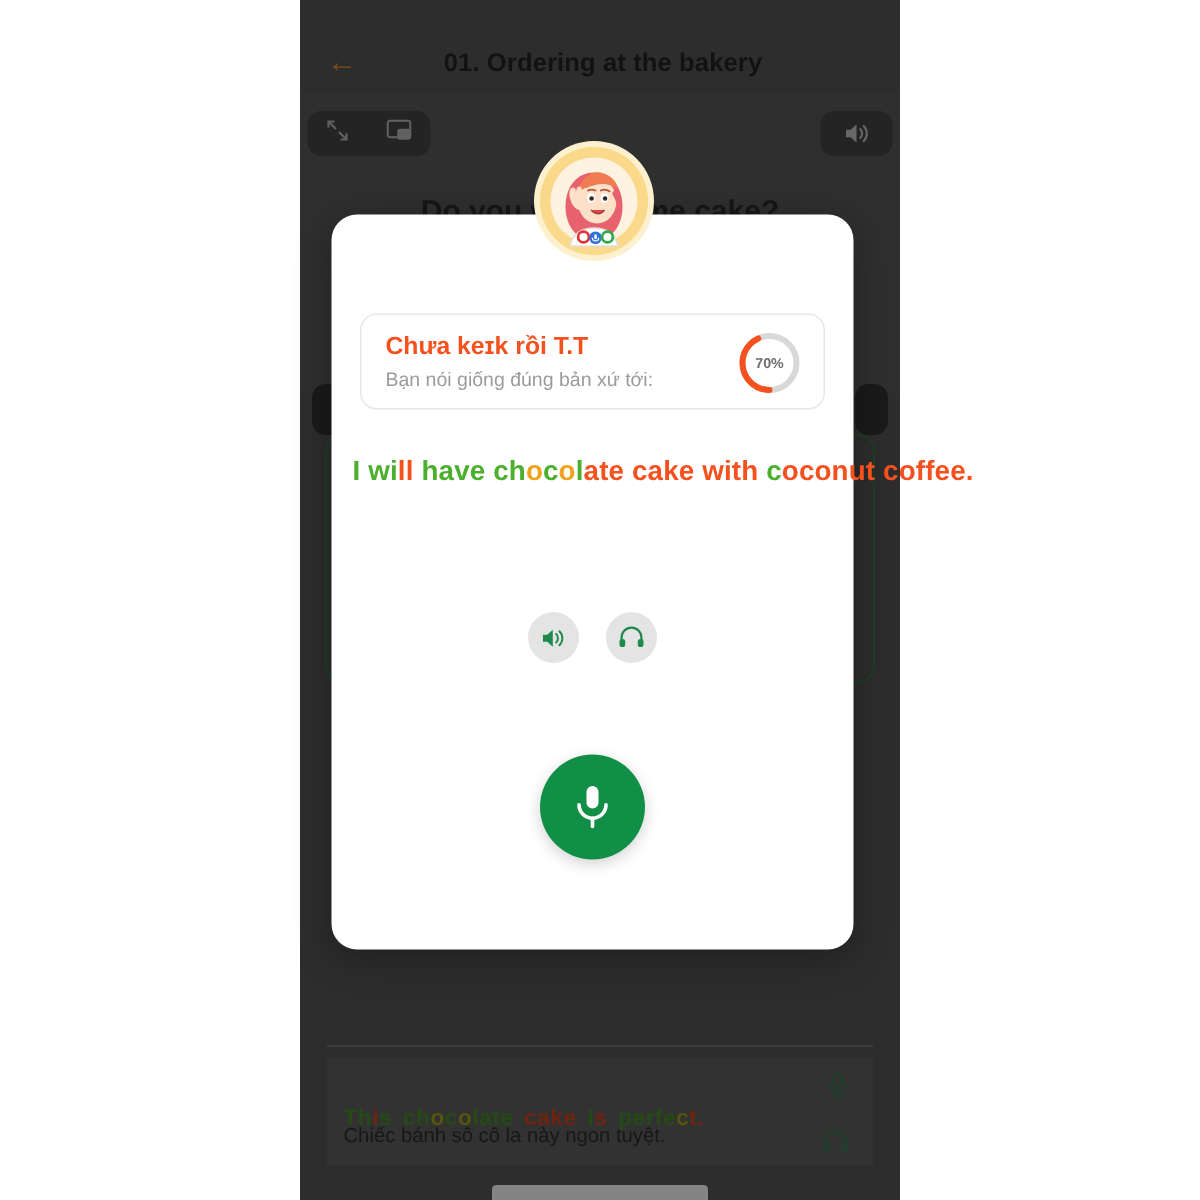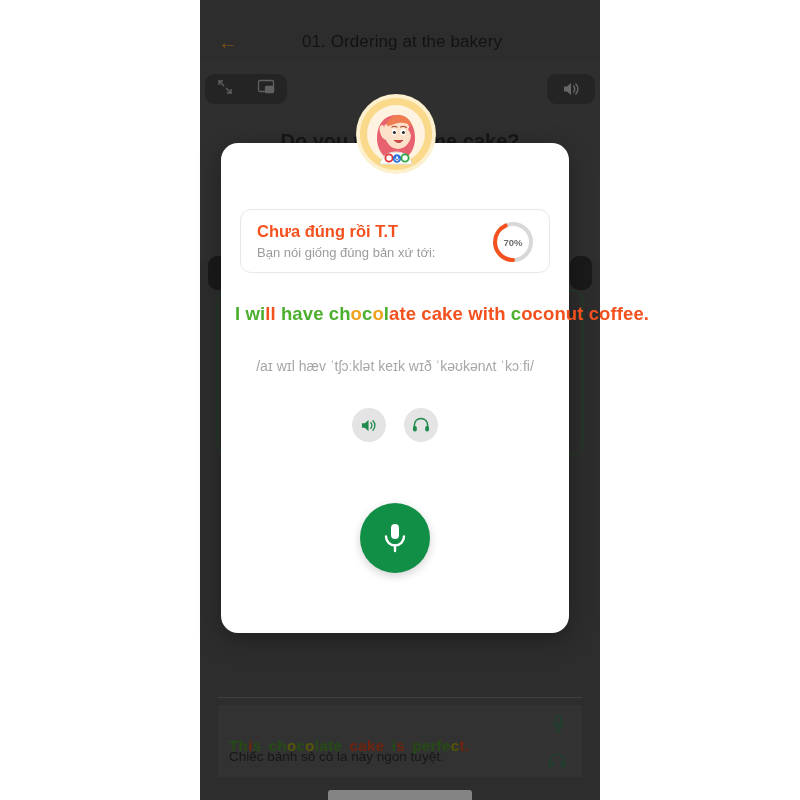--- a/index.html
+++ b/index.html
@@ -36,20 +36,21 @@
   .back-arrow {
     width: 40px; text-align: center;
     color: #c87d20; font-size: 20px; line-height: 1;
     margin-left: 8px;
   }
   .lesson-title {
     flex: 1; text-align: center;
     color: #1d1d1d; font-size: 17px;
     letter-spacing: .1px;
     margin-right: 44px;
+    font-weight: bold;
   }
 
   
   .video-area {
     position: absolute;
     left: 0; top: 62px;
     width: 400px; height: 200px;
     background: #4d4d4d;
   }
   .vid-pill {
@@ -300,33 +301,32 @@
     </div>
 
     <div class="bottom-bar"></div>
   </div>
 
   <div id="scrim"></div>
 
   <div id="modal">
 
     <div class="result-card">
-      <div class="result-title">Chưa đúng rồi T.T</div>
+      <div class="result-title">Chưa keɪk rồi T.T</div>
       <div class="result-sub">Bạn nói giống đúng bản xứ tới:</div>
       <div class="ring-wrap">
         <svg width="44" height="44" viewBox="0 0 44 44">
           <circle id="ring-track" cx="22" cy="22" r="18" fill="none" stroke="#d8d8d8" stroke-width="4"></circle>
           <circle id="ring-prog" cx="22" cy="22" r="18" fill="none" stroke="#f4511e" stroke-width="4" stroke-linecap="round" transform="rotate(90 22 22)" stroke-dasharray="113.09733552923255" stroke-dashoffset="64.46548125166257"></circle>
         </svg>
         <div class="ring-label">70%</div>
       </div>
     </div>
 
     <div class="sentence" id="modal-words"><span style="color: rgb(76, 175, 46);">I</span><span style="color: rgb(76, 175, 46);">&nbsp;</span><span style="color: rgb(76, 175, 46);">wi</span><span style="color: rgb(244, 81, 30);">ll</span><span style="color: rgb(76, 175, 46);">&nbsp;</span><span style="color: rgb(76, 175, 46);">have</span><span style="color: rgb(76, 175, 46);">&nbsp;</span><span style="color: rgb(76, 175, 46);">ch</span><span style="color: rgb(240, 163, 26);">o</span><span style="color: rgb(76, 175, 46);">c</span><span style="color: rgb(240, 163, 26);">o</span><span style="color: rgb(76, 175, 46);">l</span><span style="color: rgb(244, 81, 30);">ate</span><span style="color: rgb(244, 81, 30);">&nbsp;</span><span style="color: rgb(244, 81, 30);">cake</span><span style="color: rgb(244, 81, 30);">&nbsp;</span><span style="color: rgb(244, 81, 30);">with</span><span style="color: rgb(244, 81, 30);">&nbsp;</span><span style="color: rgb(76, 175, 46);">c</span><span style="color: rgb(244, 81, 30);">oconut</span><span style="color: rgb(244, 81, 30);">&nbsp;</span><span style="color: rgb(244, 81, 30);">coffee.</span></div>
-    <div class="ipa">/aɪ wɪl hæv ˈtʃɔːklət keɪk wɪð ˈkəʊkənʌt ˈkɔːfi/</div>
 
     <div class="audio-row">
       <div class="round-btn">
         <svg width="18" height="15" viewBox="0 0 19 16" fill="#1f8a4c">
           <path d="M2 5.5h3L9 2v12L5 10.5H2z"></path>
           <path d="M11.4 5a4.2 4.2 0 010 6" stroke="#1f8a4c" stroke-width="1.4" fill="none" stroke-linecap="round"></path>
           <path d="M13.7 3a7 7 0 010 10" stroke="#1f8a4c" stroke-width="1.4" fill="none" stroke-linecap="round"></path>
         </svg>
       </div>
       <div class="round-btn">

